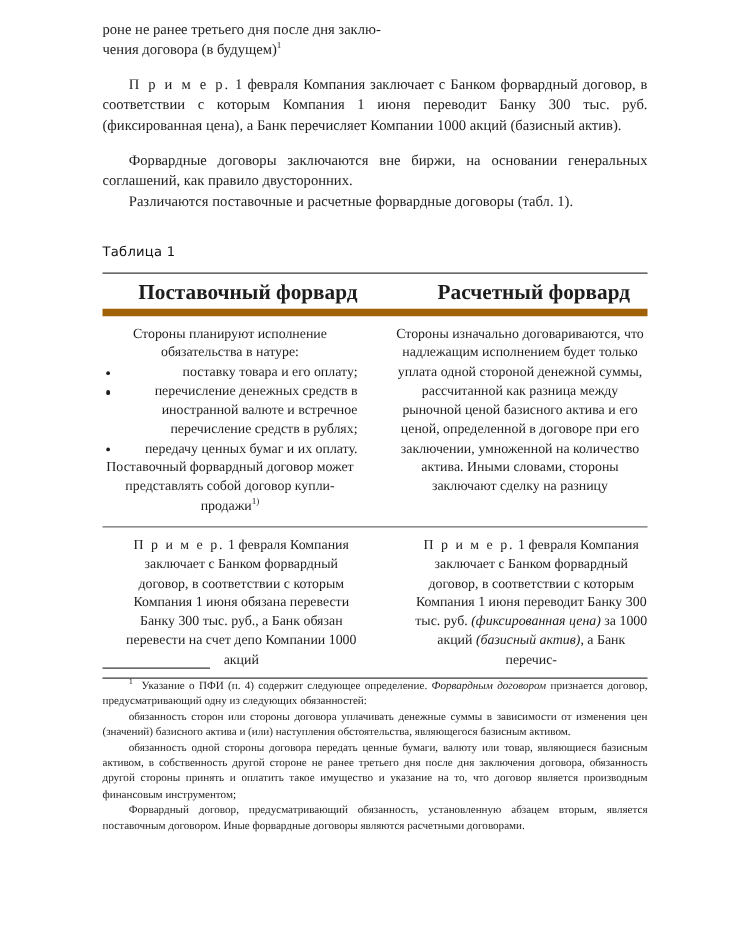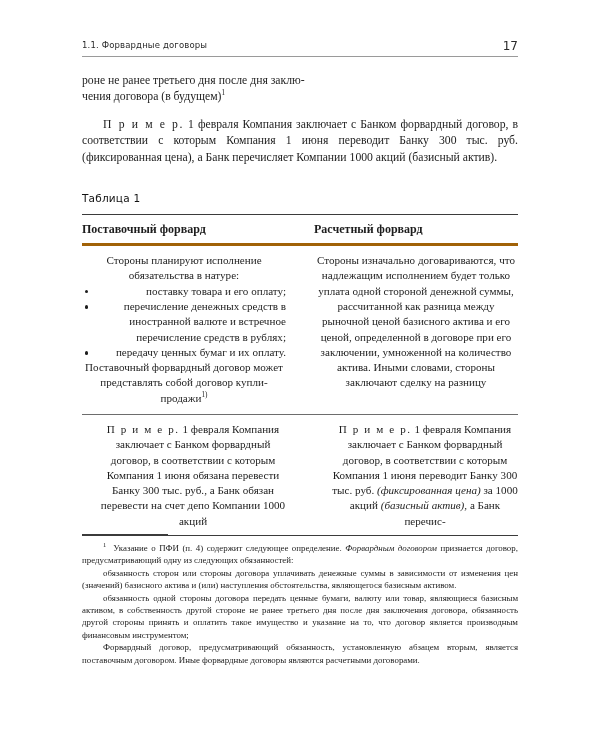--- a/index.html
+++ b/index.html
@@ -109,23 +109,23 @@
   table.fwd th,
   table.fwd td {
     vertical-align: top;
     padding: 0;
   }
   table.fwd col.c1 { width: 218px; }
   table.fwd col.c2 { width: 218px; }
 
   tr.head-row th {
     border-top: 1.4px solid #3b3b3b;
-    border-bottom: 3px solid #a16207;
-    text-align: left;
-    font-size: 12px;
+    border-bottom: 6px solid #a16207;
+    text-align: right;
+    font-size: 17px;
     font-weight: bold;
     line-height: 15px;
     padding: 7px 14px 6px 0;
   }
   tr.head-row th.right-col { padding-left: 14px; }
 
   tr.body-row td {
     font-size: 11.1px;
     line-height: 15.3px;
     padding: 7px 14px 8px 0;
@@ -191,36 +191,34 @@
     line-height: 0;
     margin-right: 7px;
   }
 </style>
 </head>
 <body>
 
 <div class="page">
   <div class="content">
 
-    <div class="runhead">
-      <div class="runhead-title">1.1. Форвардные договоры</div>
-      <div class="runhead-folio">17</div>
-    </div>
 
     <div class="body-block">
 
       <p class="tx nogap">
         <span>роне не ранее третьего дня после дня заклю-</span><br>
         <span>чения договора (в будущем)</span><sup class="fn">1</sup>
       </p>
 
 
       <p class="ex-block"><span class="spaced">П р и м е р.</span><span> 1 февраля Компания заключает с Банком форвардный договор, в соответствии с которым Компания 1 июня переводит Банку 300 тыс. руб. (фиксированная цена), а Банк перечисляет Компании 1000 акций (базисный актив).</span></p>
 
-
+      <p class="tx ind gap">Форвардные договоры заключаются вне биржи, на основании генеральных соглашений, как правило двусторонних.</p>
+
+      <p class="tx ind">Различаются поставочные и расчетные форвардные договоры (табл. 1).</p>
     </div>
 
     <div class="tbl-caption">Таблица 1</div>
 
     <table class="fwd">
       <colgroup>
           <col class="c1">
           <col class="c2">
         </colgroup>
       <tbody>

